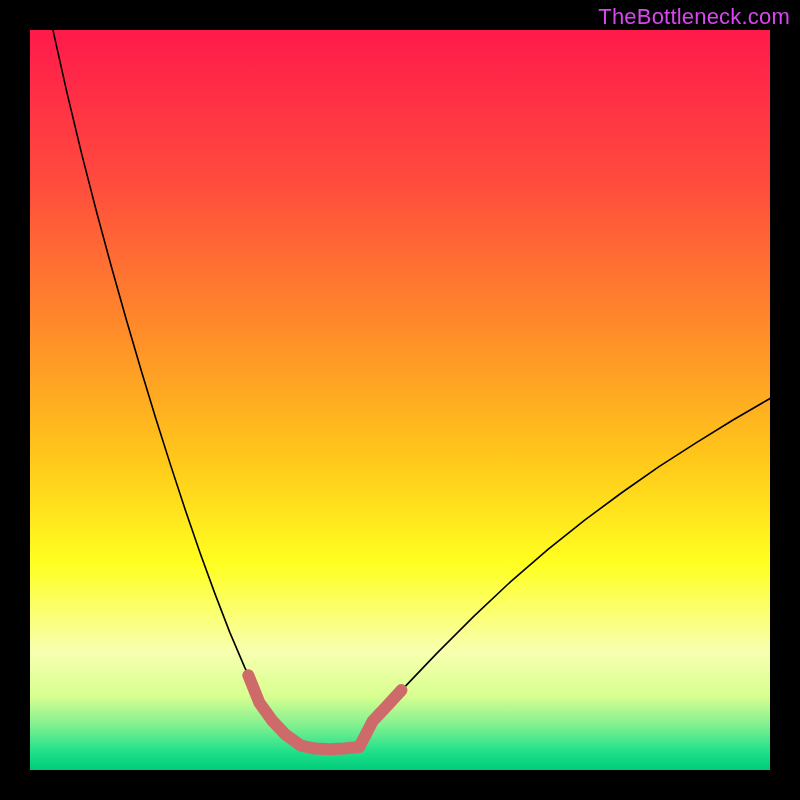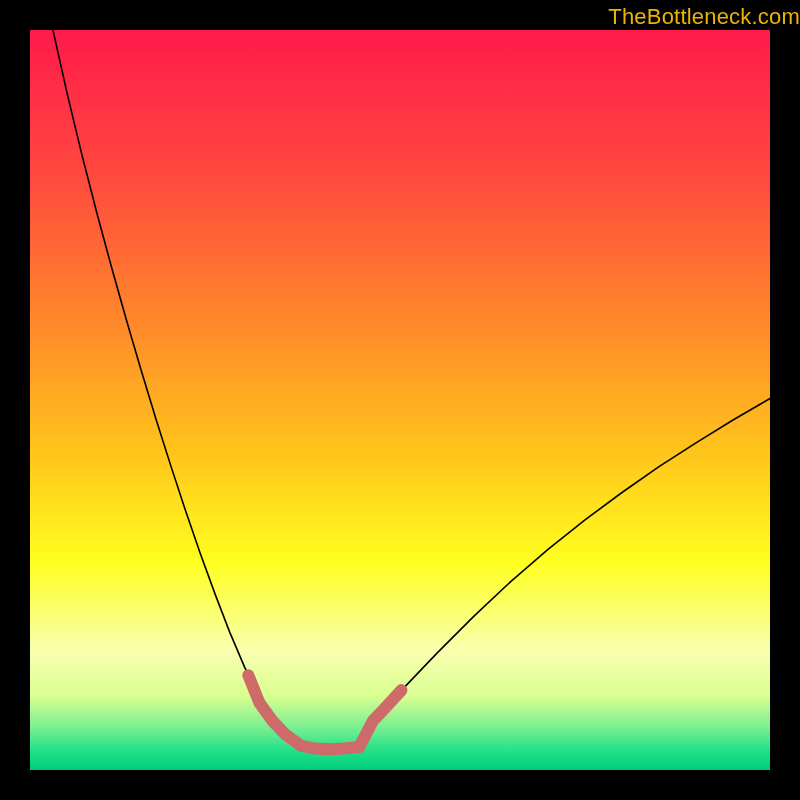--- a/index.html
+++ b/index.html
@@ -22,24 +22,24 @@
     position: absolute;
     top: 30px;
     left: 30px;
     width: 740px;
     height: 740px;
     overflow: hidden;
   }
   .watermark {
     position: absolute;
     top: 4px;
-    right: 0;
+    right: 10px;
     font-size: 22px;
     font-weight: 500;
-    color: #eab308;
+    color: #d946ef;
     letter-spacing: 0.2px;
   }
   svg { display: block; }
 </style>
 </head>
 <body>
 
 <div class="frame">
   <div class="watermark">TheBottleneck.com</div>
   <div class="plot-area">

